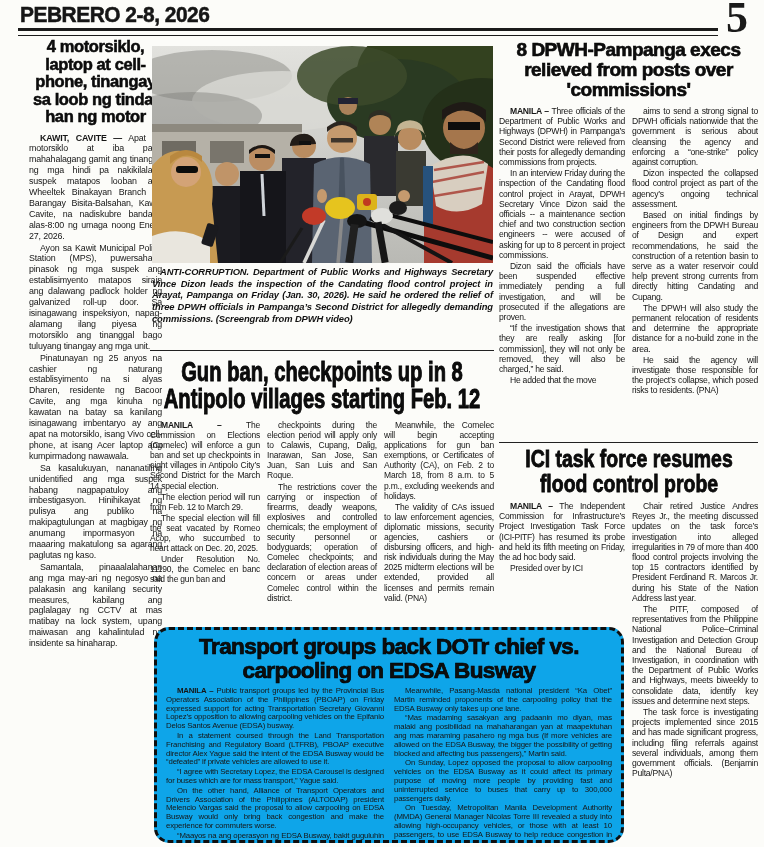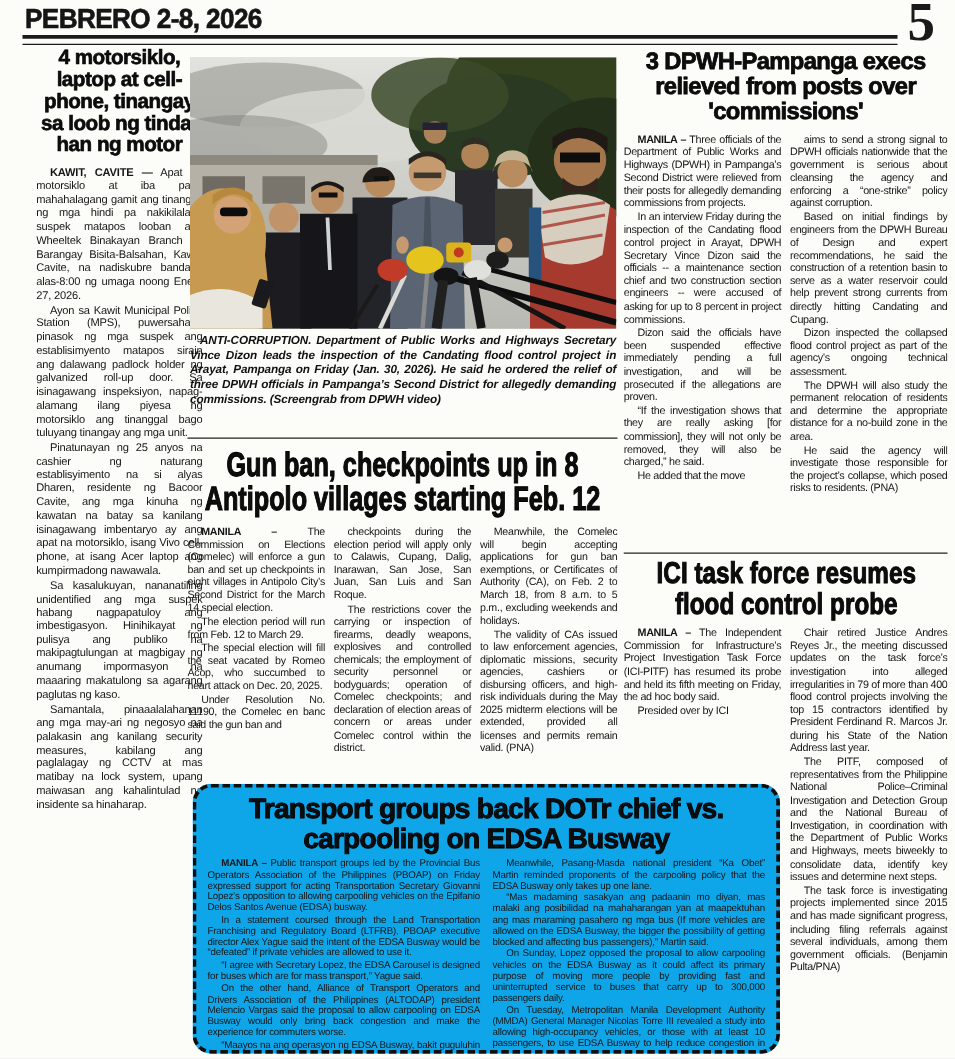--- a/index.html
+++ b/index.html
@@ -177,35 +177,35 @@
           <p class="para">The restrictions cover the carrying or inspection of firearms, deadly weapons, explosives and controlled chemicals; the employment of security personnel or bodyguards; operation of Comelec checkpoints; and declaration of election areas of concern or areas under Comelec control within the district.</p>
         </div>
       <div class="col">
           <p class="para">Meanwhile, the Comelec will begin accepting applications for gun ban exemptions, or Certificates of Authority (CA), on Feb. 2 to March 18, from 8 a.m. to 5 p.m., excluding weekends and holidays.</p>
           <p class="para">The validity of CAs issued to law enforcement agencies, diplomatic missions, security agencies, cashiers or disbursing officers, and high-risk individuals during the May 2025 midterm elections will be extended, provided all licenses and permits remain valid. (PNA)</p>
         </div>
     </div>
   </article>
 
   <article class="art dpwh">
-    <h2 class="hl hl-dpwh">3 DPWH-Pampanga execs
+    <h2 class="hl hl-dpwh">8 DPWH-Pampanga execs
 relieved from posts over
 'commissions'</h2>
     <div class="cols">
       <div class="col">
           <p class="para"><strong>MANILA –</strong> Three officials of the Department of Public Works and Highways (DPWH) in Pampanga’s Second District were relieved from their posts for allegedly demanding commissions from projects.</p>
           <p class="para">In an interview Friday during the inspection of the Candating flood control project in Arayat, DPWH Secretary Vince Dizon said the officials -- a maintenance section chief and two construction section engineers -- were accused of asking for up to 8 percent in project commissions.</p>
           <p class="para">Dizon said the officials have been suspended effective immediately pending a full investigation, and will be prosecuted if the allegations are proven.</p>
           <p class="para">“If the investigation shows that they are really asking [for commission], they will not only be removed, they will also be charged,” he said.</p>
           <p class="para">He added that the move</p>
         </div>
       <div class="col">
           <p class="para">aims to send a strong signal to DPWH officials nationwide that the government is serious about cleansing the agency and enforcing a “one-strike” policy against corruption.</p>
+          <p class="para">Dizon inspected the collapsed flood control project as part of the agency’s ongoing technical assessment.</p>
           <p class="para">Based on initial findings by engineers from the DPWH Bureau of Design and expert recommendations, he said the construction of a retention basin to serve as a water reservoir could help prevent strong currents from directly hitting Candating and Cupang.</p>
-          <p class="para">Dizon inspected the collapsed flood control project as part of the agency’s ongoing technical assessment.</p>
           <p class="para">The DPWH will also study the permanent relocation of residents and determine the appropriate distance for a no-build zone in the area.</p>
           <p class="para">He said the agency will investigate those responsible for the project’s collapse, which posed risks to residents. (PNA)</p>
         </div>
     </div>
   </article>
 
   <article class="art ici">
     <h2 class="hl hl-ici">ICI task force resumes
 flood control probe</h2>
     <div class="cols">

